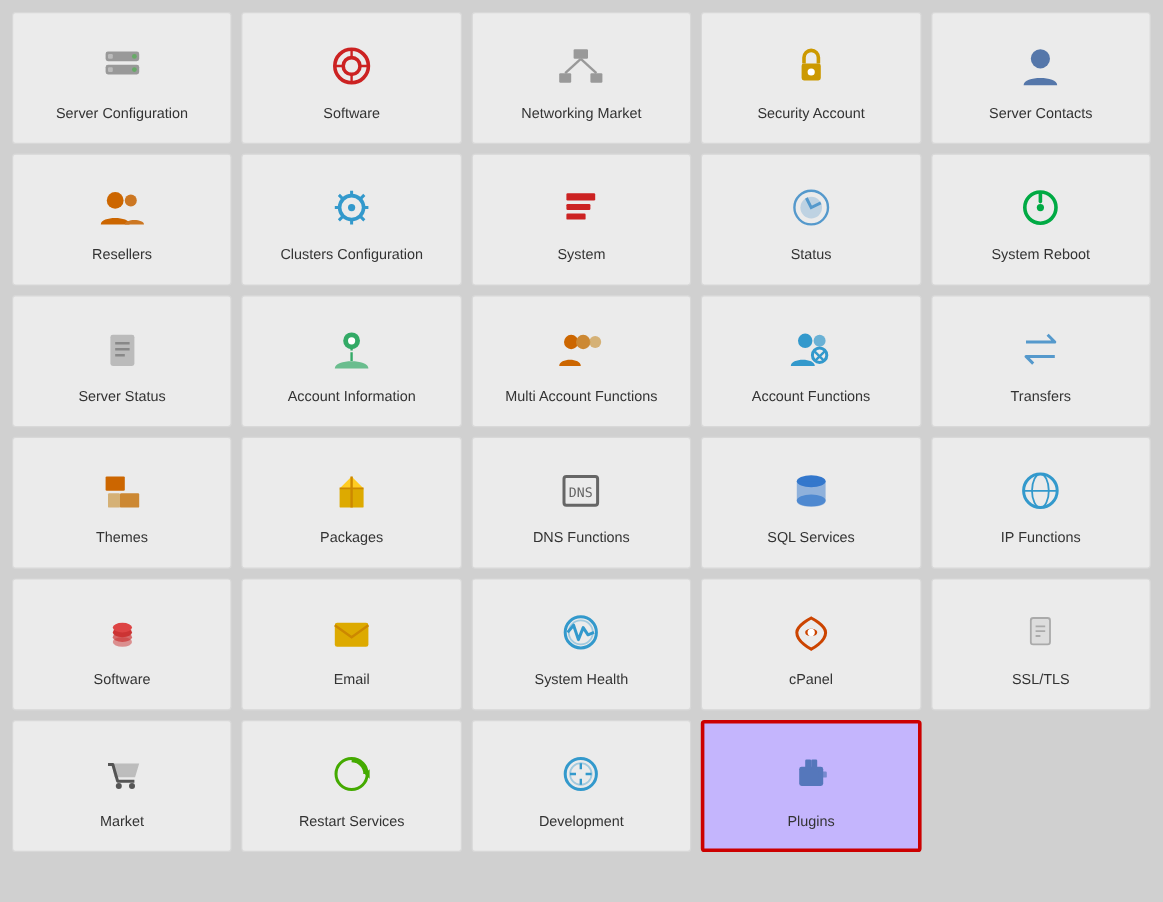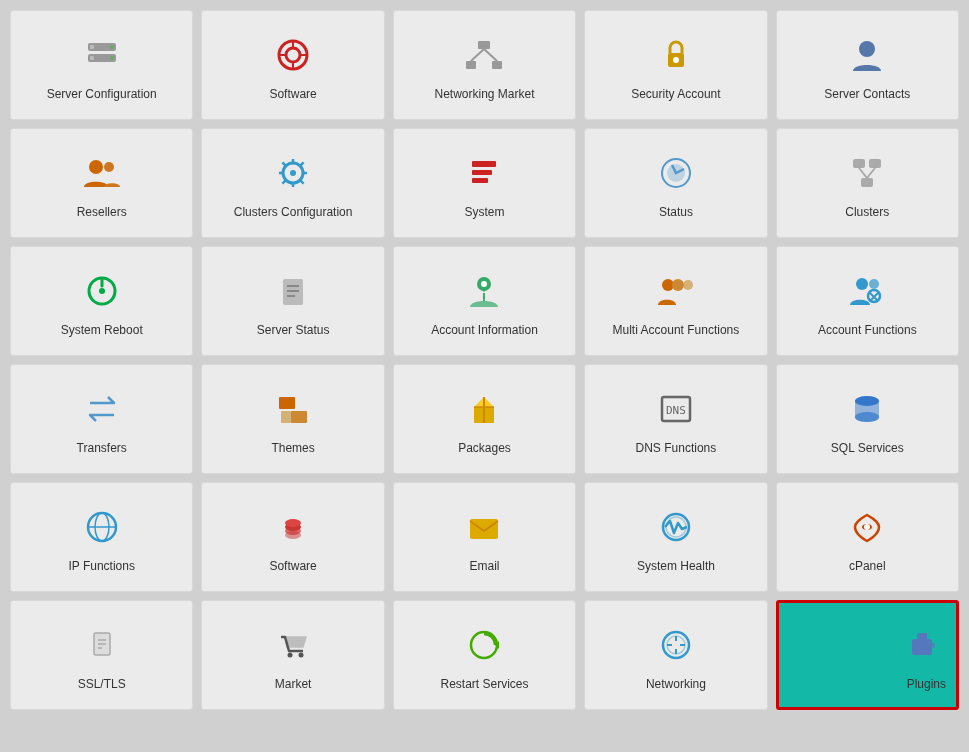--- a/index.html
+++ b/index.html
@@ -24,22 +24,21 @@
       align-items: center;
       justify-content: center;
       padding: 18px 10px 14px;
       cursor: pointer;
       min-height: 110px;
       text-align: center;
       transition: background 0.15s;
     }
     .tile.highlighted {
       border: 3px solid #cc0000;
-      background: #14b8a6;
-      align-items: flex-end;
+      background: #c4b5fd;
     }
     .tile-icon {
       width: 48px;
       height: 48px;
       margin-bottom: 8px;
       display: flex;
       align-items: center;
       justify-content: center;
       font-size: 36px;
     }
@@ -147,32 +146,20 @@
           <circle cx="20" cy="20" r="14" fill="none" stroke="#5599cc" stroke-width="2"></circle>
           <circle cx="20" cy="20" r="9" fill="#5599cc" opacity="0.3"></circle>
           <path d="M16 12 L20 20 L28 16" fill="none" stroke="#5599cc" stroke-width="2.5"></path>
         </svg>
       </div>
       <span class="tile-label">Status</span>
     </div>
     <div class="tile">
       <div class="tile-icon">
         <svg width="40" height="40" viewBox="0 0 40 40">
-          <rect x="6" y="6" width="12" height="9" rx="2" fill="#aaa"></rect>
-          <rect x="22" y="6" width="12" height="9" rx="2" fill="#aaa"></rect>
-          <rect x="14" y="25" width="12" height="9" rx="2" fill="#aaa"></rect>
-          <line x1="12" y1="15" x2="20" y2="25" stroke="#aaa" stroke-width="2"></line>
-          <line x1="28" y1="15" x2="20" y2="25" stroke="#aaa" stroke-width="2"></line>
-        </svg>
-      </div>
-      <span class="tile-label">Clusters</span>
-    </div>
-    <div class="tile">
-      <div class="tile-icon">
-        <svg width="40" height="40" viewBox="0 0 40 40">
           <circle cx="20" cy="20" r="13" fill="none" stroke="#00aa44" stroke-width="3"></circle>
           <path d="M20 9 v6" stroke="#00aa44" stroke-width="3" stroke-linecap="round"></path>
           <circle cx="20" cy="20" r="3" fill="#00aa44"></circle>
         </svg>
       </div>
       <span class="tile-label">System Reboot</span>
     </div>
     <div class="tile">
       <div class="tile-icon">
         <svg width="40" height="40" viewBox="0 0 40 40">
@@ -350,21 +337,21 @@
       <span class="tile-label">Restart Services</span>
     </div>
     <div class="tile">
       <div class="tile-icon">
         <svg width="40" height="40" viewBox="0 0 40 40">
           <circle cx="20" cy="20" r="13" fill="none" stroke="#3399cc" stroke-width="2.5"></circle>
           <circle cx="20" cy="20" r="9" fill="none" stroke="#3399cc" stroke-width="1.5" opacity="0.4"></circle>
           <path d="M16 20 l-5 0 M24 20 l5 0 M20 16 l0-5 M20 24 l0 5" stroke="#3399cc" stroke-width="2"></path>
         </svg>
       </div>
-      <span class="tile-label">Networking</span>
+      <span class="tile-label">Development</span>
     </div>
     <div class="tile highlighted">
       <div class="tile-icon">
         <svg width="40" height="40" viewBox="0 0 40 40">
           <rect x="10" y="14" width="20" height="16" rx="2" fill="#5577bb"></rect>
           <rect x="15" y="8" width="5" height="8" rx="1" fill="#5577bb"></rect>
           <rect x="20" y="8" width="5" height="8" rx="1" fill="#5577bb"></rect>
           <rect x="26" y="18" width="7" height="5" rx="1" fill="#5577bb" opacity="0.7"></rect>
         </svg>
       </div>

